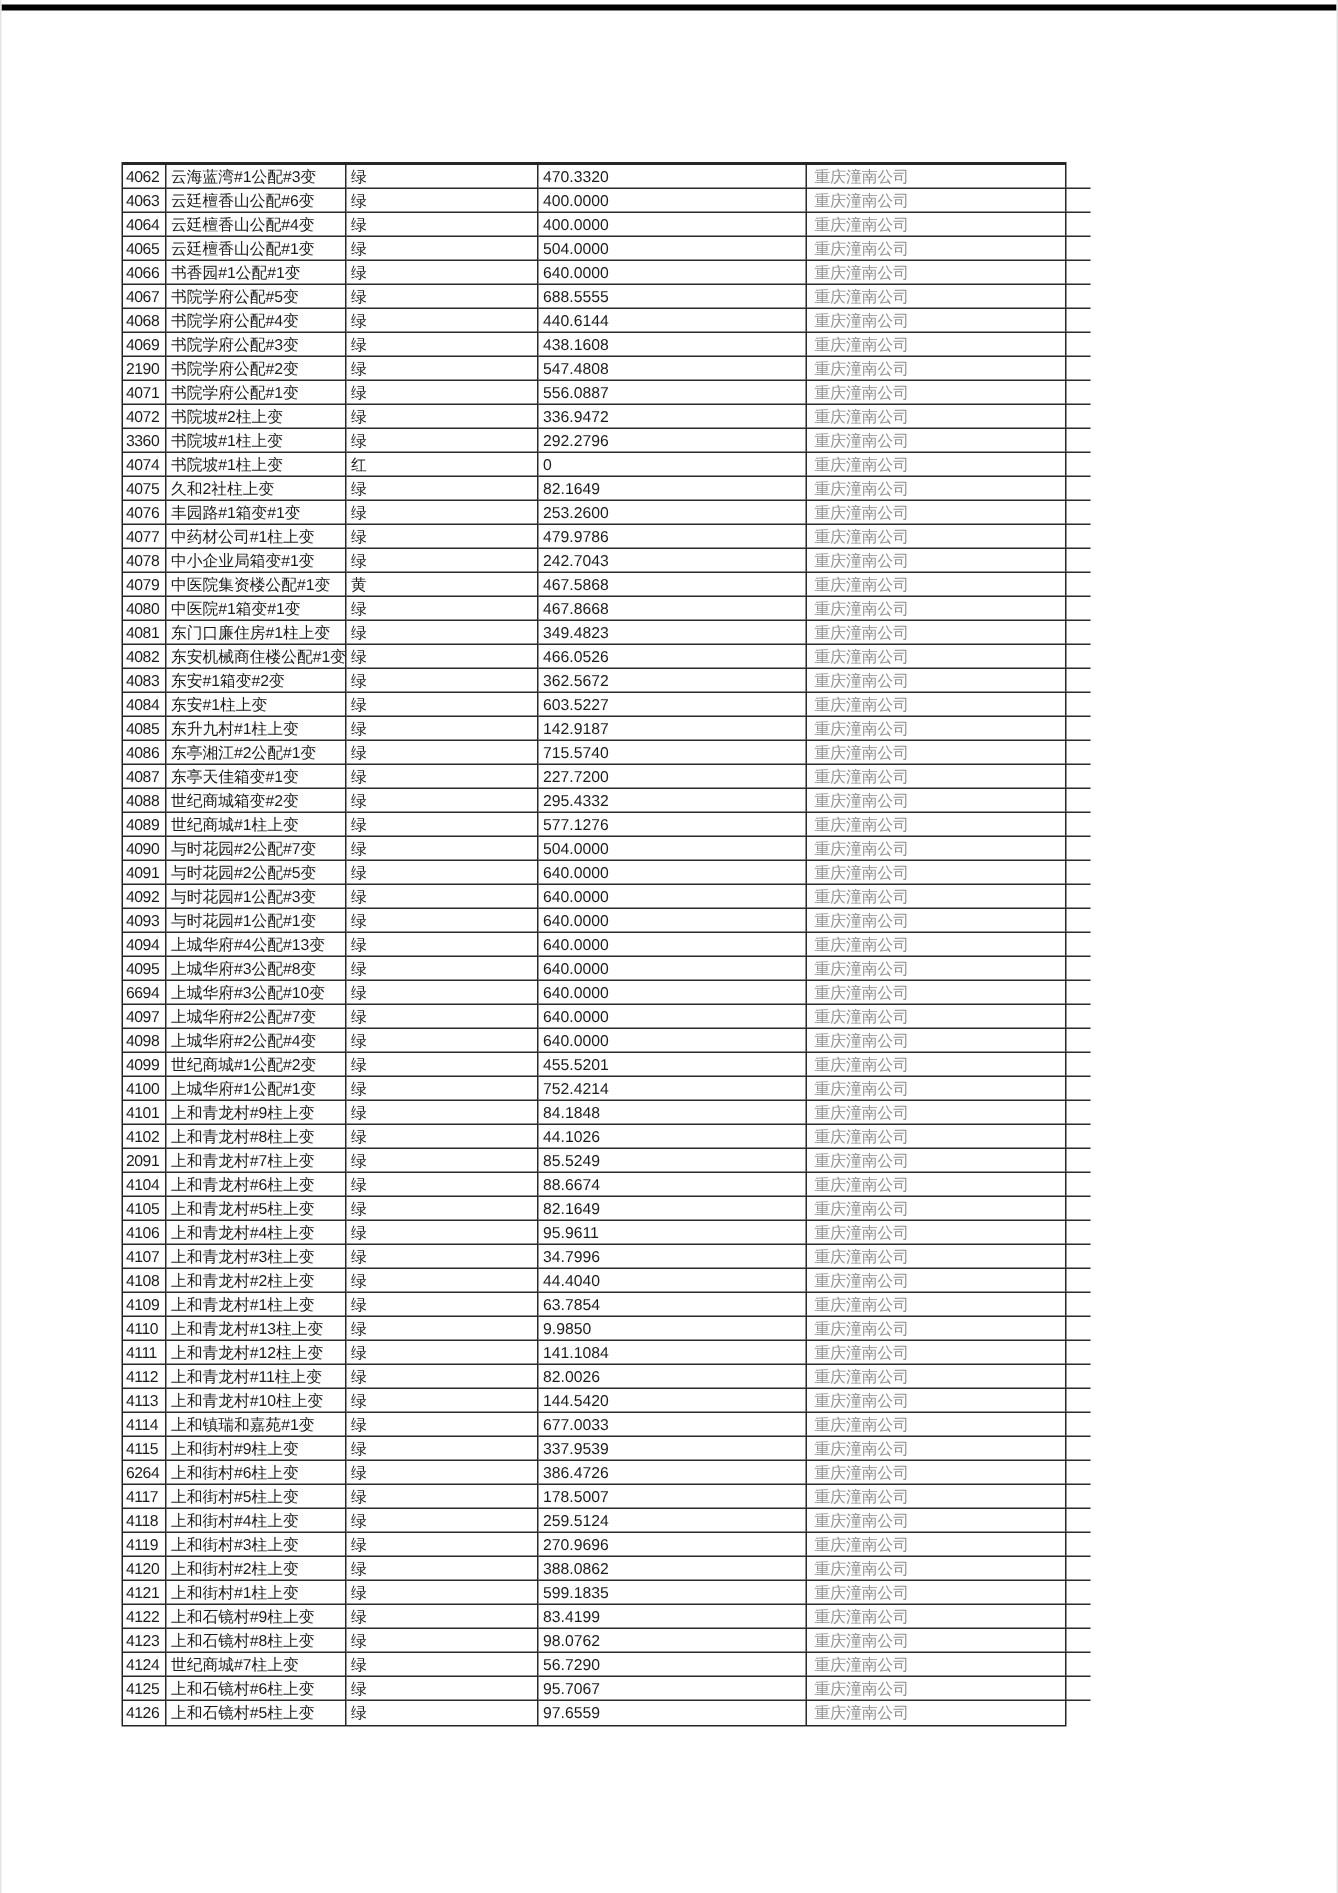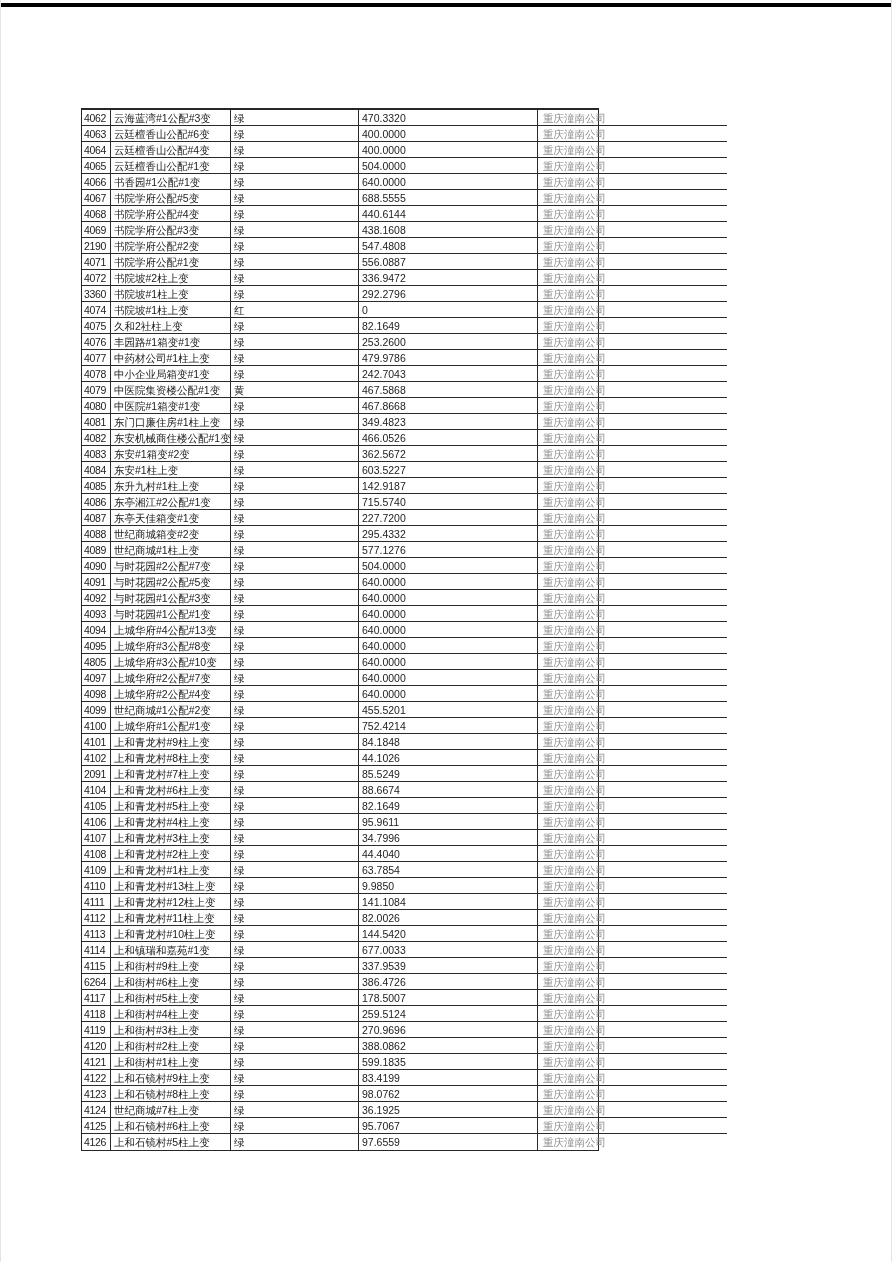--- a/index.html
+++ b/index.html
@@ -4,21 +4,21 @@
 <style>
   html,body{margin:0;padding:0;background:#ffffff;}
   .screen{
     position:relative;width:892px;height:1262px;background:#ffffff;
     font-family:"Liberation Sans","DejaVu Sans",sans-serif;
     overflow:hidden;box-sizing:border-box;
     border-left:1px solid #e3e3e3;border-right:1px solid #e3e3e3;
   }
   .top-bar{position:absolute;left:0;top:3px;width:100%;height:4px;background:#000000;}
   .tbl{
-    position:absolute;left:80px;top:108px;width:518px;
+    position:absolute;left:80px;top:108px;width:630px;
     border:1px solid #262626;border-top-width:2px;box-sizing:border-box;
     background:#ffffff;
   }
   .row{display:grid;grid-template-columns:29px 120px 128px 179px 189px;height:16px;}
   .cell{
     box-sizing:border-box;border-right:1px solid #2a2a2a;border-bottom:1px solid #2a2a2a;
     font-size:10.5px;line-height:14px;color:#1b1b1b;
     white-space:nowrap;overflow:hidden;display:flex;align-items:center;
     padding:0 0 0 3px;
   }
@@ -264,21 +264,21 @@
         <div class="cell c-company">重庆潼南公司</div>
       </div>
       <div class="row">
         <div class="cell c-id">4095</div>
         <div class="cell c-name">上城华府#3公配#8变</div>
         <div class="cell c-status">绿</div>
         <div class="cell c-value">640.0000</div>
         <div class="cell c-company">重庆潼南公司</div>
       </div>
       <div class="row">
-        <div class="cell c-id">4805</div>
+        <div class="cell c-id">6694</div>
         <div class="cell c-name">上城华府#3公配#10变</div>
         <div class="cell c-status">绿</div>
         <div class="cell c-value">640.0000</div>
         <div class="cell c-company">重庆潼南公司</div>
       </div>
       <div class="row">
         <div class="cell c-id">4097</div>
         <div class="cell c-name">上城华府#2公配#7变</div>
         <div class="cell c-status">绿</div>
         <div class="cell c-value">640.0000</div>
@@ -463,21 +463,21 @@
         <div class="cell c-id">4123</div>
         <div class="cell c-name">上和石镜村#8柱上变</div>
         <div class="cell c-status">绿</div>
         <div class="cell c-value">98.0762</div>
         <div class="cell c-company">重庆潼南公司</div>
       </div>
       <div class="row">
         <div class="cell c-id">4124</div>
         <div class="cell c-name">世纪商城#7柱上变</div>
         <div class="cell c-status">绿</div>
-        <div class="cell c-value">36.1925</div>
+        <div class="cell c-value">56.7290</div>
         <div class="cell c-company">重庆潼南公司</div>
       </div>
       <div class="row">
         <div class="cell c-id">4125</div>
         <div class="cell c-name">上和石镜村#6柱上变</div>
         <div class="cell c-status">绿</div>
         <div class="cell c-value">95.7067</div>
         <div class="cell c-company">重庆潼南公司</div>
       </div>
       <div class="row">

